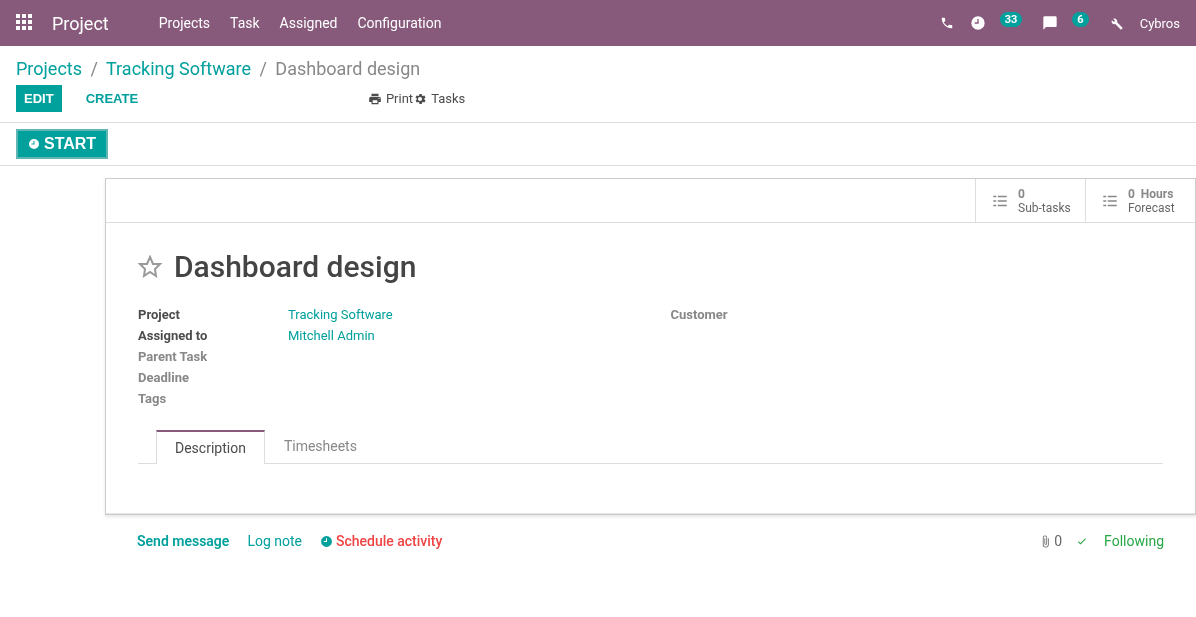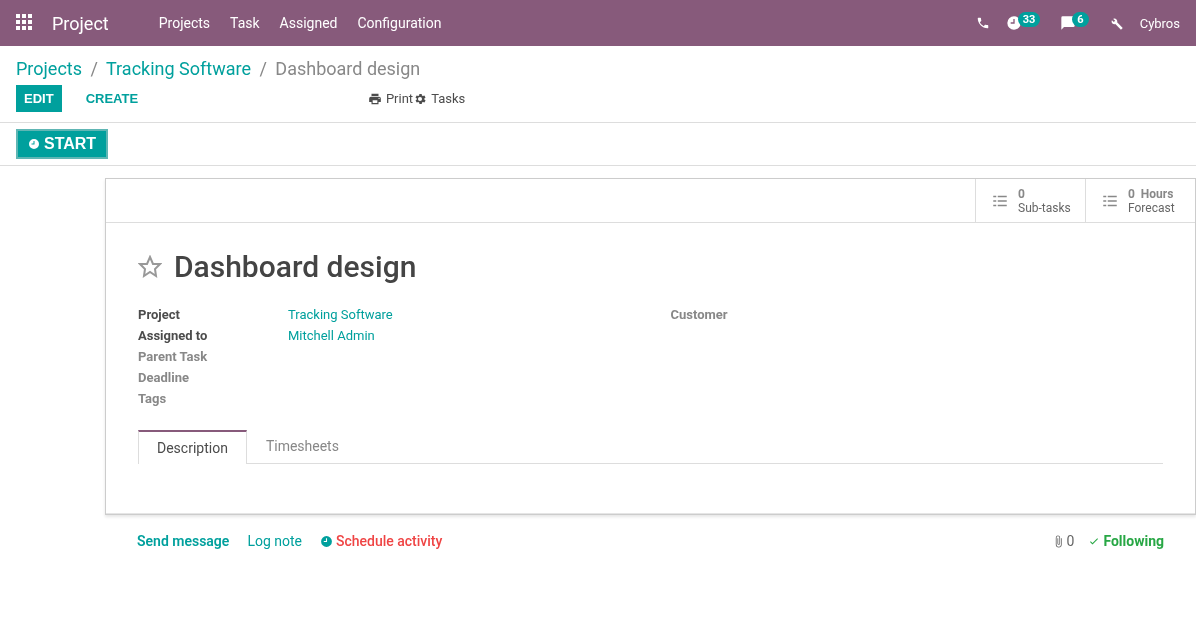--- a/index.html
+++ b/index.html
@@ -5,21 +5,21 @@
 * { box-sizing: border-box; margin: 0; padding: 0; }
 body { font-family: -apple-system, BlinkMacSystemFont, "Segoe UI", Roboto, sans-serif; font-size: 13px; color: #4c4c4c; background: #fff; width: 1196px; overflow-x: hidden; }
 .topbar { background: #875A7B; height: 46px; display: flex; align-items: center; color: #fff; padding: 0 16px; }
 .apps-icon svg { fill: #fff; }
 .brand { font-size: 18px; margin-left: 20px; margin-right: 50px; }
 .main-nav { display: flex; gap: 20px; font-size: 14px; }
 .main-nav a { color: #fff; text-decoration: none; cursor: pointer; }
 .spacer { flex: 1; }
 .topbar-right { display: flex; align-items: center; gap: 16px; font-size: 13px; }
 .badge { background: #00A09D; color: #fff; border-radius: 10px; padding: 1px 5px; font-size: 11px; font-weight: bold; position: relative; top: -4px; left: -4px; }
-.icon-group { display: flex; align-items: center; cursor: pointer; }
+.icon-group { display: flex; align-items: center; cursor: pointer; gap: 18px; }
 .breadcrumb-row { border-bottom: 1px solid #ddd; }
 .breadcrumb { padding: 12px 16px 6px 16px; font-size: 18px; color: #888; }
 .breadcrumb a { color: #00A09D; text-decoration: none; cursor: pointer; }
 .breadcrumb .sep { color: #888; margin: 0 4px; }
 .cp-actions { display: flex; align-items: center; padding: 0 16px 10px 16px; }
 .btn-primary { background: #00A09D; color: #fff; border: none; padding: 6px 8px; font-size: 13px; font-weight: 600; cursor: pointer; }
 .btn-secondary { background: none; border: none; color: #00A09D; font-size: 13px; padding: 6px 24px; cursor: pointer; font-weight: 600; }
 .cp-tools { margin-left: auto; text-align: center; flex: 1; display: flex; justify-content: center; }
 .cp-tool { display: flex; align-items: center; gap: 4px; cursor: pointer; font-size: 13px; color: #4c4c4c; }
 .status-row { border-bottom: 1px solid #ddd; padding: 6px 16px; display: flex; }
@@ -35,28 +35,28 @@
 .title { font-size: 30px; color: #444; font-weight: 500; }
 .fields { display: flex; padding: 10px 32px 20px 32px; gap: 40px; }
 .fcol { flex: 1; }
 .frow { display: flex; padding: 3px 0; font-size: 13px; }
 .flabel { width: 150px; color: #4c4c4c; font-weight: 700; }
 .flabel.muted { color: #888; font-weight: 700; }
 .fvalue { color: #4c4c4c; }
 .fvalue a { color: #00A09D; text-decoration: none; cursor: pointer; }
 .tabs { display: flex; border-bottom: 1px solid #ddd; margin: 0 32px; }
 .tab { padding: 8px 18px; border: 1px solid transparent; border-bottom: none; cursor: pointer; color: #888; font-size: 14px; position: relative; }
-.tab.active { border-color: #ddd; border-top: 2px solid #875A7B; color: #4c4c4c; background: #fff; top: 1px; }
+.tab.active { border-color: #ddd; border-top: 2px solid #875A7B; color: #4c4c4c; background: #fff; top: 1px; margin-left: 18px; }
 .tab-content { min-height: 50px; padding: 12px 32px; border-bottom: 1px solid #e5e5e5; }
 .chatter { display: flex; align-items: center; padding: 18px 32px 8px 32px; gap: 18px; font-size: 14px; }
 .chatter-link { color: #00A09D; font-weight: 600; cursor: pointer; }
 .chatter-link.plain { font-weight: 400; text-align: right; }
 .chatter-act { color: #ef4444; display: flex; align-items: center; gap: 3px; cursor: pointer; font-weight: 500; }
 .chatter-right { margin-left: auto; display: flex; gap: 14px; align-items: center; color: #666; }
-.following { color: #28a745; display: flex; align-items: center; gap: 3px; cursor: pointer; font-weight: 700; justify-content: flex-end; }
+.following { color: #28a745; display: flex; align-items: center; gap: 16px; cursor: pointer; font-weight: 400; justify-content: flex-end; }
 .stat-icon-svg { fill: #888; }
 .content-wrap { position: relative; }
 </style>
 </head>
 <body>
 
 <div class="topbar">
   <div class="apps-icon">
     <svg width="16" height="16" viewBox="0 0 16 16">
         <rect x="0" y="0" width="4" height="4"></rect>

